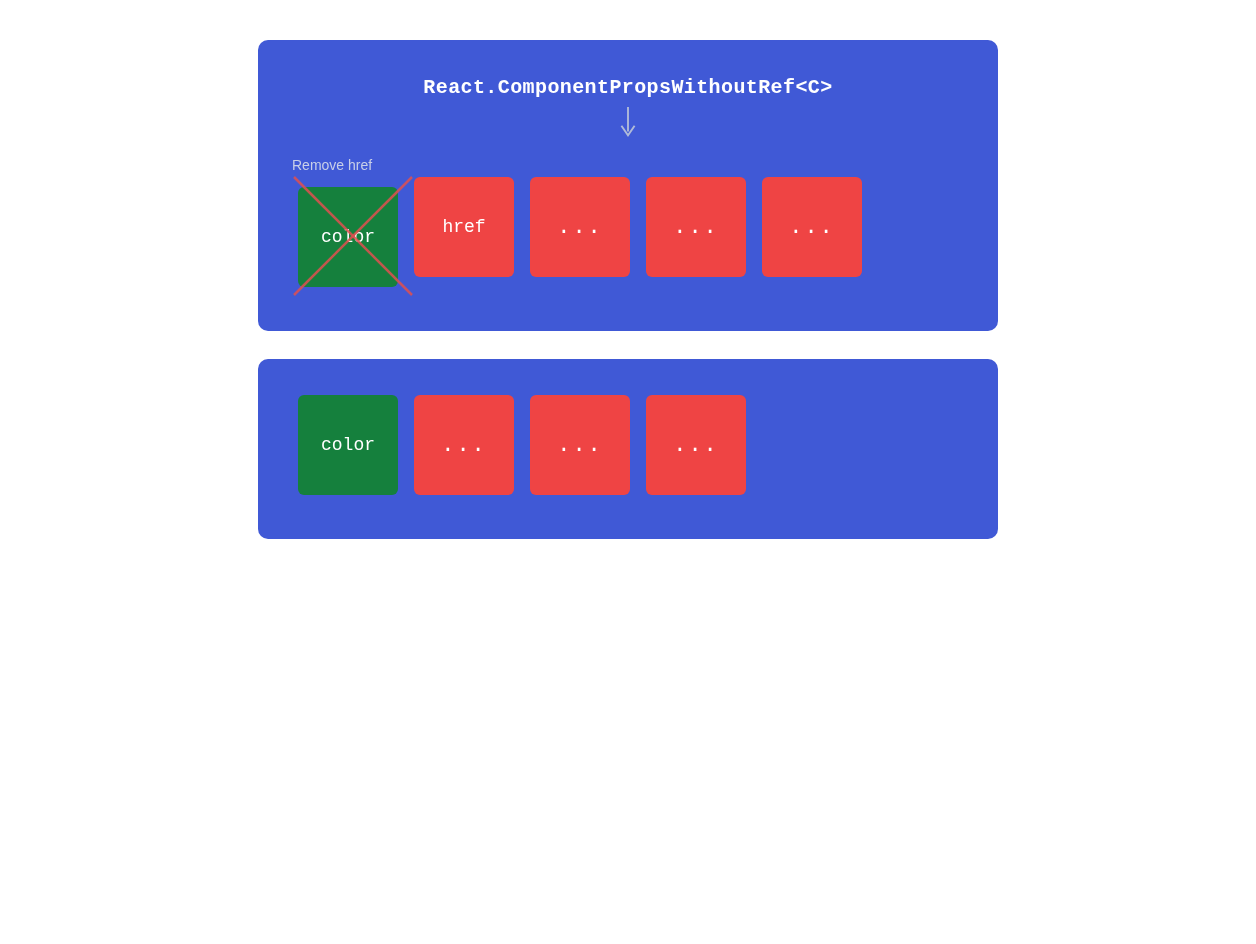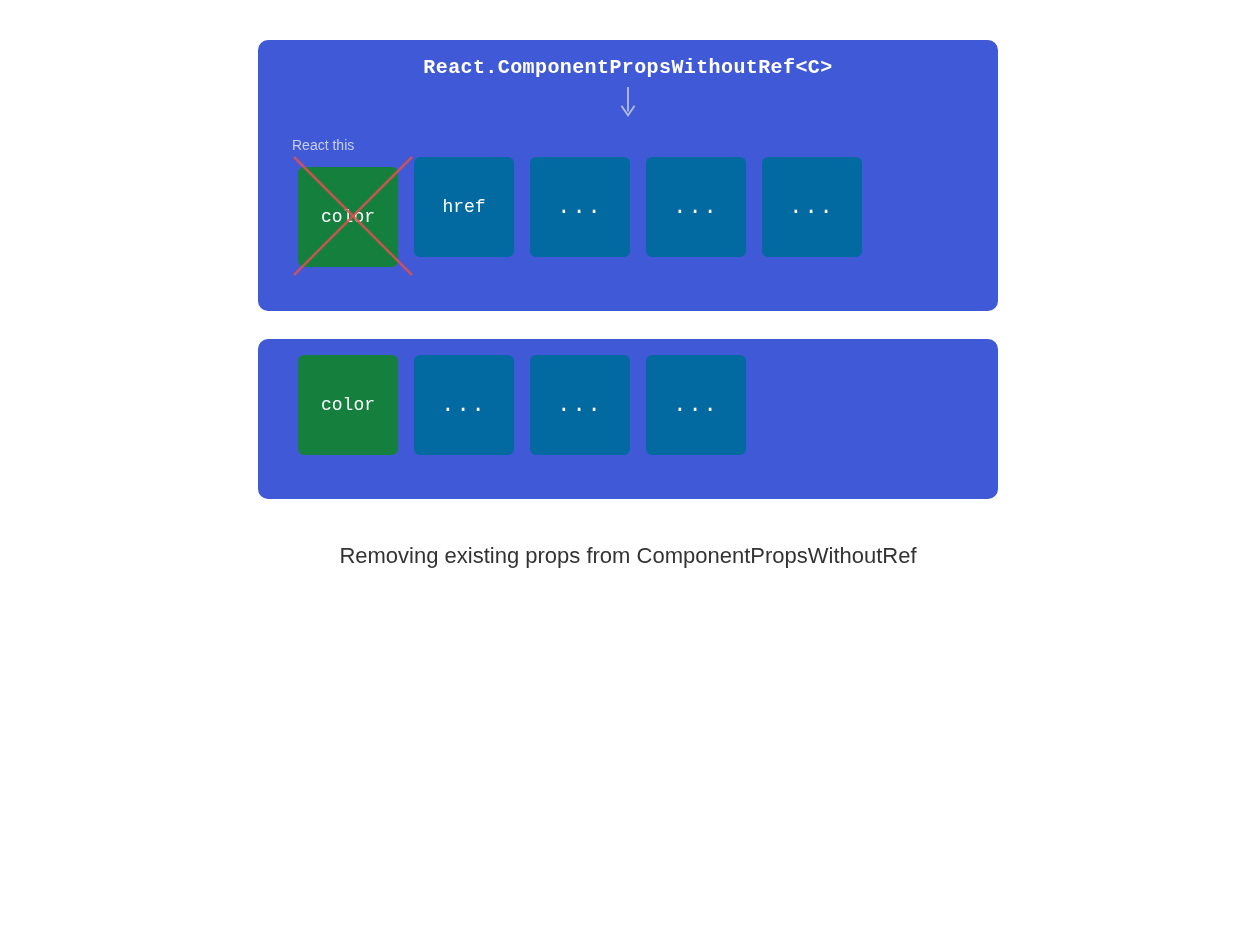--- a/index.html
+++ b/index.html
@@ -20,21 +20,21 @@
       flex-direction: column;
       align-items: center;
       gap: 28px;
       width: 100%;
     }
 
     .panel {
       background: #4059d6;
       border-radius: 10px;
       width: 740px;
-      padding: 16px 40px 44px 40px;
+      padding: 36px 40px 44px 40px;
       position: relative;
     }
 
     .panel-title {
       color: #ffffff;
       font-family: 'Courier New', Courier, monospace;
       font-size: 20px;
       font-weight: 600;
       text-align: center;
       margin-bottom: 8px;
@@ -59,21 +59,21 @@
       display: flex;
       flex-direction: row;
       align-items: center;
       gap: 16px;
       position: relative;
     }
 
     .prop-box {
       width: 100px;
       height: 100px;
-      background: #0369a1;
+      background: #ef4444;
       border-radius: 6px;
       display: flex;
       align-items: center;
       justify-content: center;
       color: #ffffff;
       font-family: 'Courier New', Courier, monospace;
       font-size: 18px;
       font-weight: 500;
       flex-shrink: 0;
     }
@@ -128,21 +128,21 @@
     <div class="arrow-down">
       <svg viewBox="0 0 24 34" fill="none" xmlns="http://www.w3.org/2000/svg">
         <line x1="12" y1="0" x2="12" y2="26" stroke="#b0bbd8" stroke-width="2"></line>
         <polyline points="5,20 12,30 19,20" stroke="#b0bbd8" stroke-width="2" fill="none"></polyline>
       </svg>
     </div>
     <div class="props-row">
 
       <div style="display:flex;flex-direction:column;align-items:flex-start;position:relative;">
         <div class="remove-annotation">
-          <span class="remove-label">React this</span>
+          <span class="remove-label">Remove href</span>
         </div>
         <div style="margin-top:20px;position:relative;">
           <div class="prop-box color-red">
             <span>color</span>
           </div>
 
           <svg style="position:absolute;top:-20px;left:-14px;width:138px;height:138px;" viewBox="0 0 138 138">
             <line x1="10" y1="10" x2="128" y2="128" stroke="#e05050" stroke-width="2.5" opacity="0.85"></line>
             <line x1="128" y1="10" x2="10" y2="128" stroke="#e05050" stroke-width="2.5" opacity="0.85"></line>
           </svg>
@@ -182,15 +182,14 @@
       <div class="prop-box dots">
         <span>...</span>
       </div>
 
       <div class="prop-box dots">
         <span>...</span>
       </div>
     </div>
   </div>
 
-  <div class="caption">Removing existing props from ComponentPropsWithoutRef</div>
 
 </div>
 
 </body></html>

